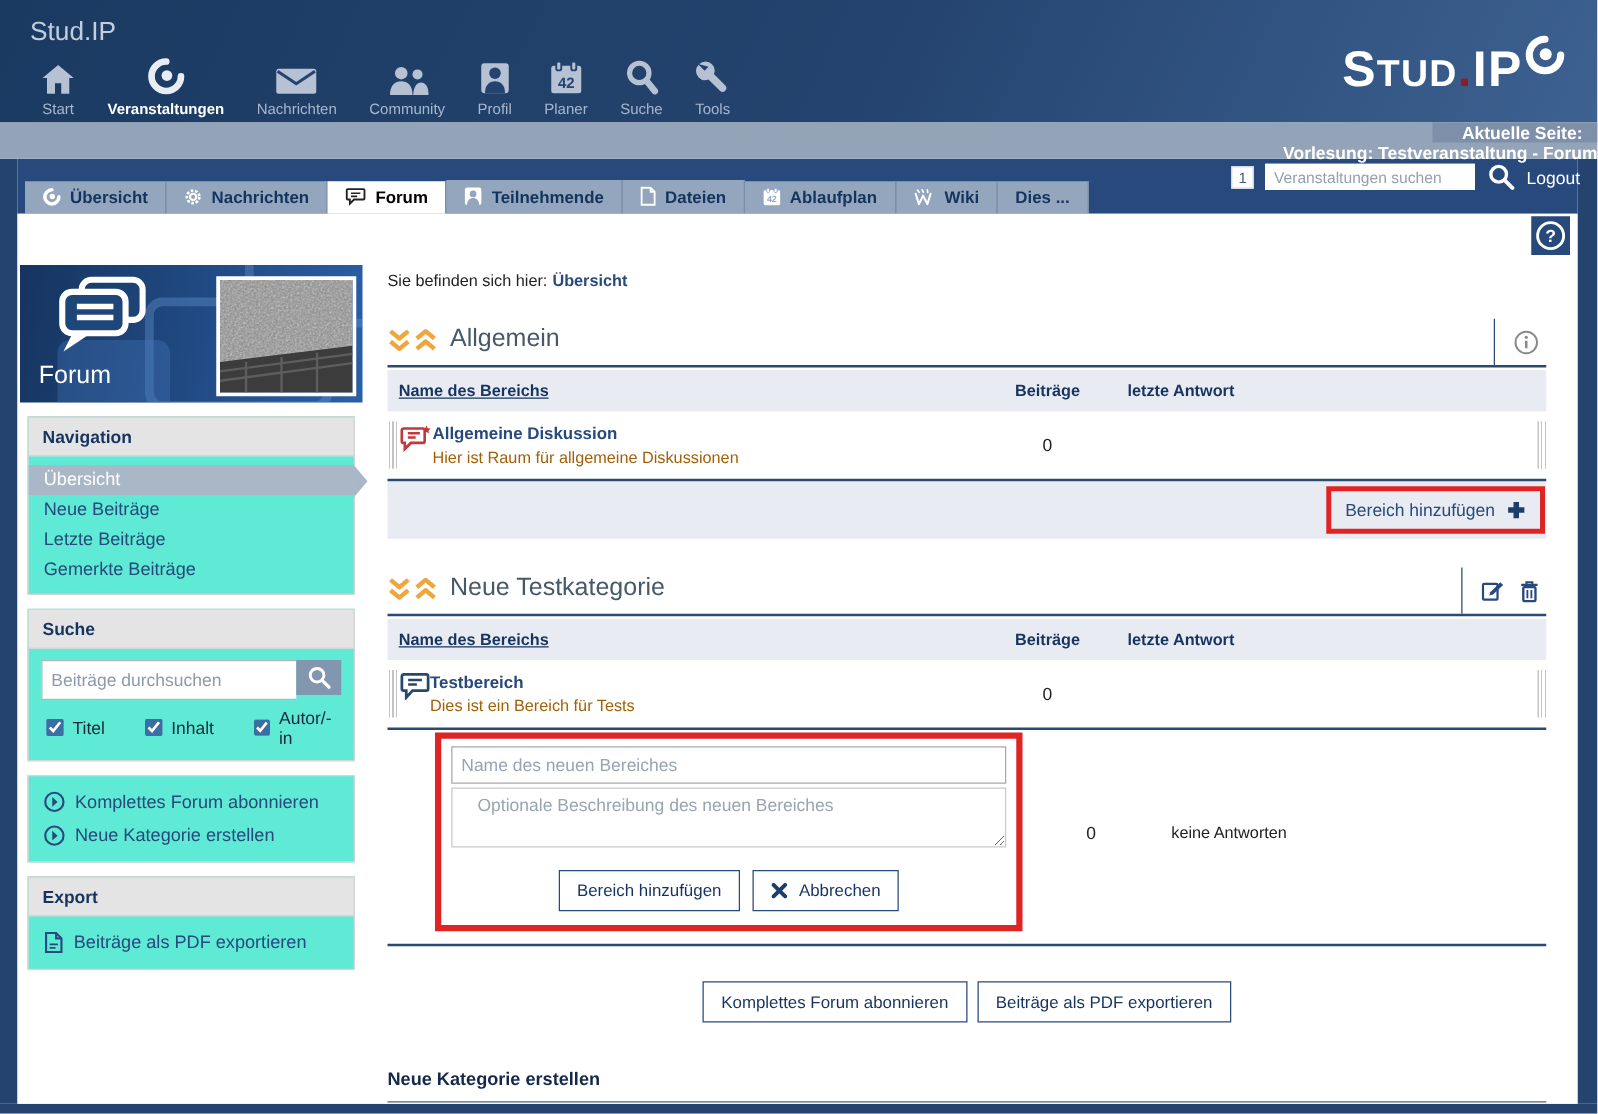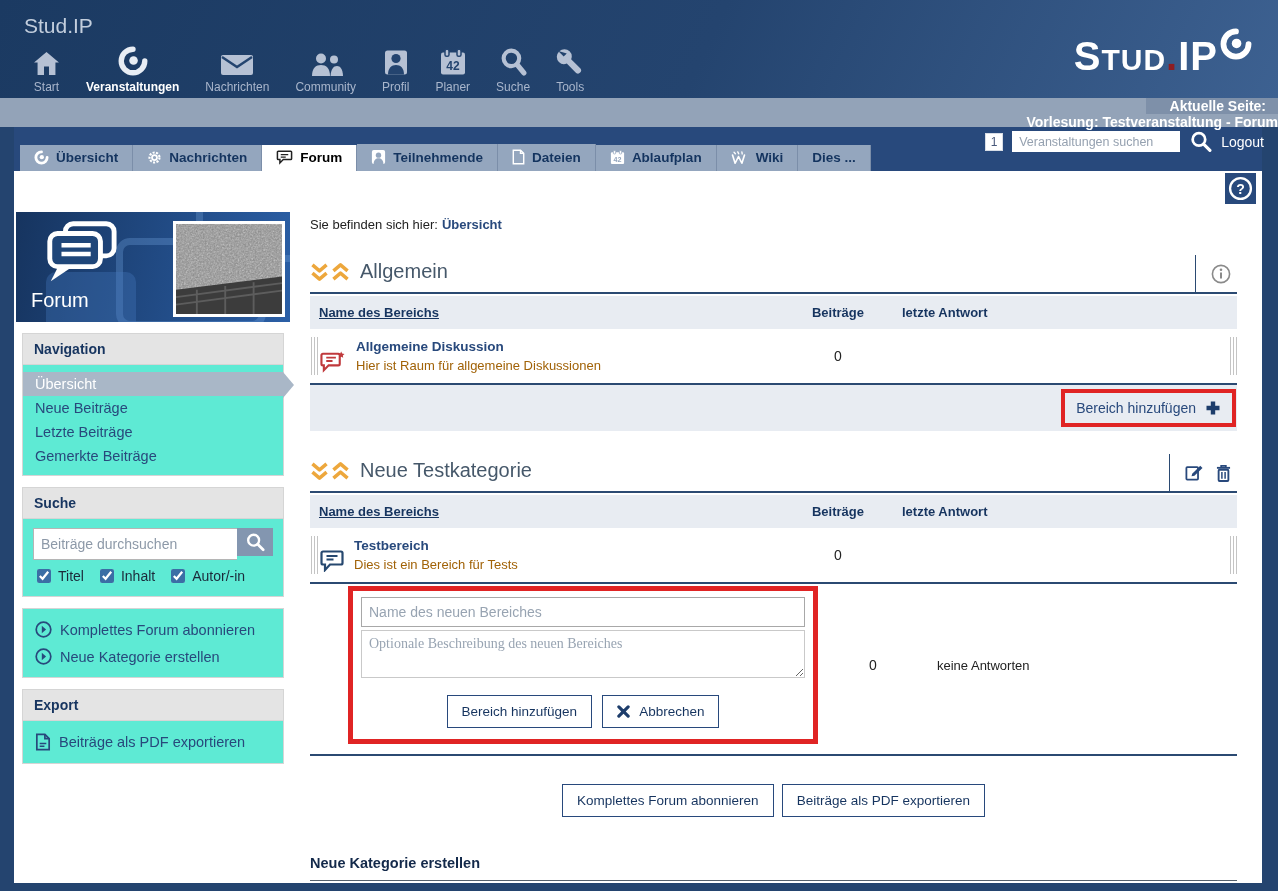--- a/index.html
+++ b/index.html
@@ -73,21 +73,21 @@
   .snav-item { padding:4px 12px; color:#28497c; font-size:14.5px; cursor:pointer; position:relative; }
   .snav-item.active { background:#a9b7c7; color:#fff; }
   .snav-item.active::after { content:""; position:absolute; left:100%; top:0;
     border-top:13px solid transparent; border-bottom:13px solid transparent; border-left:11px solid #a9b7c7; }
   .search-row { display:flex; padding:2px 10px 6px; }
   .search-input { flex:1; height:32px; border:1px solid #b5b5b5; border-right:none; padding:3px 7px;
     font-size:14px; font-family:inherit; color:#333; min-width:0; }
   .search-input::placeholder { color:#8d99a8; }
   .search-btn { width:36px; height:28px; background:#8396b0; border:none; display:flex;
     align-items:center; justify-content:center; cursor:pointer; }
-  .check-row { display:flex; align-items:center; gap:4px; padding:0 10px 3px; font-size:14px; color:#1b2a3a; }
+  .check-row { display:flex; align-items:center; gap:20px; padding:0 10px 3px; font-size:14px; color:#1b2a3a; }
   .check-row label { display:flex; align-items:center; gap:4px; margin-right:8px; cursor:pointer; }
   .check-row input { accent-color:#3b6ea5; width:14px; height:14px; }
   .side-link { display:flex; align-items:center; gap:8px; padding:5px 12px; color:#28497c;
     font-size:14.5px; cursor:pointer; }
   
   .main { flex:1; padding:46px 25px 0 18px; min-width:0; }
   .loc { font-size:13px; color:#222; }
   .loc .loc-link { color:#28497c; font-weight:bold; margin-left:4px; cursor:pointer; }
   .cat { margin-top:23px; }
   .cat-header { display:flex; align-items:stretch; border-bottom:2px solid #2b4a72; }
@@ -100,36 +100,36 @@
     font-size:13px; font-weight:bold; color:#16345f; padding:9px 0; margin-top:2px; align-items:center; }
   .thead .c-name { padding-left:9px;text-decoration:underline; }
   .thead .c-posts { text-align:center; }
   .thead .c-last { padding-left:9px; }
   .trow { display:grid; grid-template-columns:1fr 110px 330px 14px; border-bottom:2px solid #2b4a72;
     padding:8px 0; position:relative; align-items:center; min-height:48px; }
   .handle-l { position:absolute; left:1px; top:8px; bottom:8px; width:7px;
     background:repeating-linear-gradient(90deg,#c4c4c4 0 1px,transparent 1px 3px); }
   .handle-r { justify-self:end; width:7px; height:38px;
     background:repeating-linear-gradient(90deg,#c4c4c4 0 1px,transparent 1px 3px); }
-  .cell-name { display:flex; align-items:flex-end; gap:10px; padding-left:10px; }
+  .cell-name { display:flex; align-items:flex-start; padding-left:10px; }
   .rname { font-size:13.5px; font-weight:bold; color:#28497c; cursor:pointer; }
   .rdesc { font-size:13px; color:#a16207; margin-top:4px; }
   .cell-posts { text-align:center; font-size:14px; color:#222; }
   .cell-last { font-size:13px; color:#222; padding-left:9px; }
   .tfoot { background:#e8ecf2; display:flex; justify-content:flex-end; padding:4px 1px; }
   .hl-red { border:4px solid #e02424; }
   .add-area-btn { display:flex; align-items:center; gap:9px; padding:7px 11px; color:#28497c;
     font-size:14px; cursor:pointer; }
   .form-row { display:grid; grid-template-columns:1fr 110px 330px 14px; border-bottom:2px solid #2b4a72;
     padding:2px 0 10px; align-items:center; }
   .form-box { margin-left:38px; width:470px; border:5px solid #e02424; padding:6px 8px 0; }
   .form-box input { width:100%; border:1px solid #a8a8a8; padding:6px 7px; font-size:14px;
     font-family:inherit; color:#333; }
   .form-box textarea { width:100%; border:1px solid #c9c9c9; margin-top:3px; height:48px;
-    padding:5px 7px; font-size:14px; font-family:Liberation Serif, serif; color:#333; resize:vertical; }
+    padding:5px 20px; font-size:14px; font-family:Liberation Sans, sans-serif; color:#333; resize:vertical; }
   .form-box input::placeholder, .form-box textarea::placeholder { color:#98a4b2; }
   .form-btns { display:flex; gap:10px; justify-content:center; margin:13px 0 11px; }
   .btn { background:#fff; border:1px solid #28497c; color:#16345f; font-size:13.5px;
     padding:8px 14px; display:inline-flex; align-items:center; gap:9px; font-family:inherit; cursor:pointer; }
   .bottom-btns { display:flex; gap:8px; justify-content:center; margin-top:28px; }
   .new-cat { margin-top:38px; }
   .new-cat h3 { font-size:14.5px; color:#13294a; border-bottom:1px solid #55606c;
     padding-bottom:9px; margin:0 0 21px; font-weight:bold; }
   .bottombar { height:8px; background:#24446f; }
   svg { display:block; }

